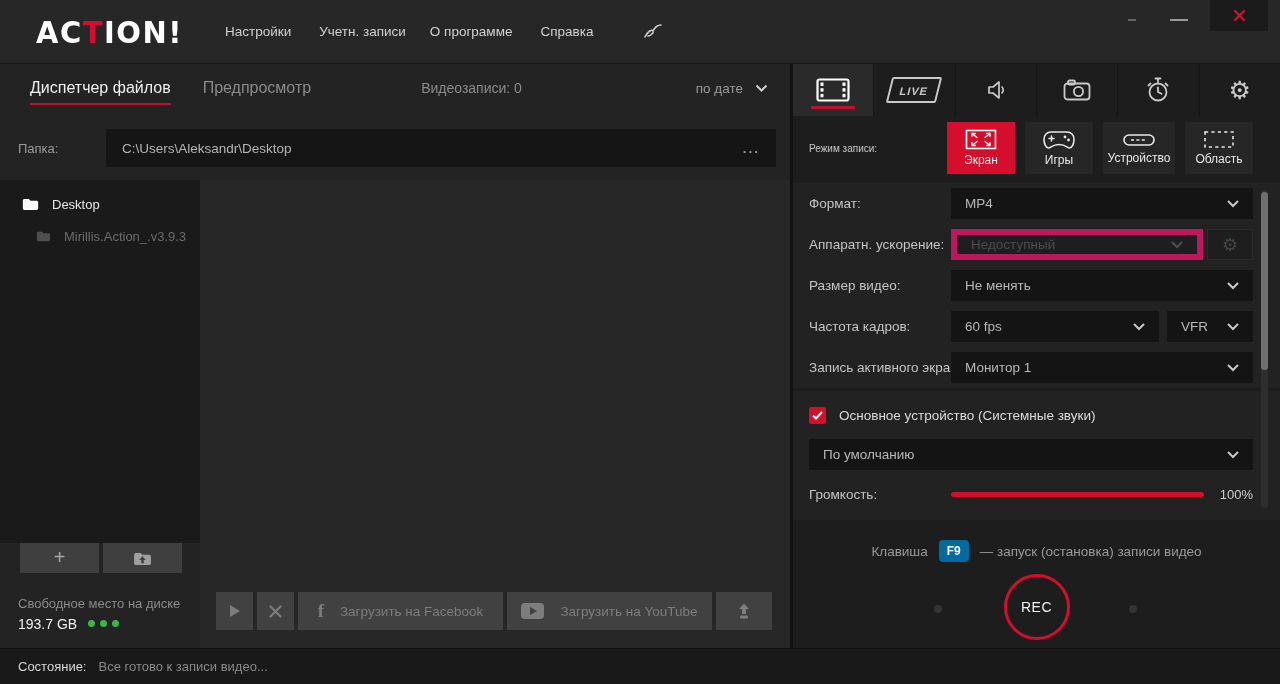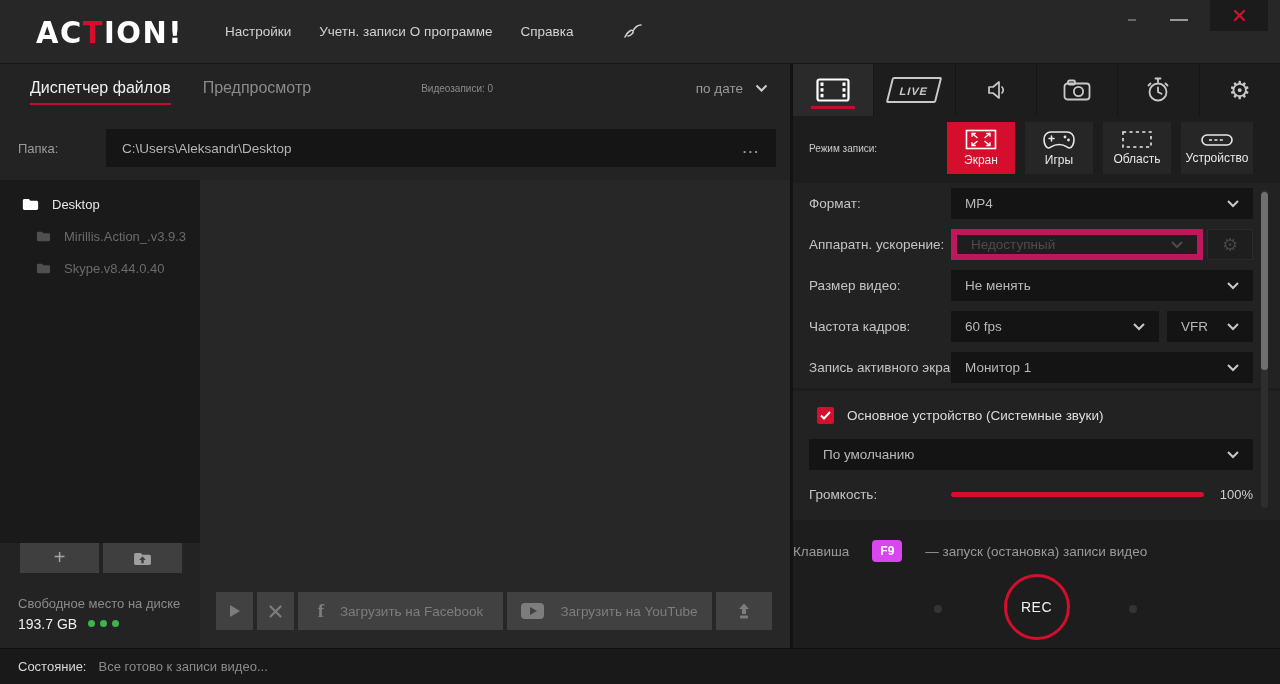--- a/index.html
+++ b/index.html
@@ -8,37 +8,37 @@
        font-family:"Liberation Sans",sans-serif;color:#ddd;}
 
   
   .titlebar{position:absolute;top:0;left:0;right:0;height:64px;background:#272727;
             display:flex;align-items:center;border-bottom:1px solid #161616;}
   .logo{margin-left:36px;font-family:"DejaVu Sans",sans-serif;font-weight:800;
         font-size:29px;letter-spacing:1.5px;color:#fff;transform:scaleY(1.05);}
   .logo .accent{color:#d40e2c;}
   .menu{display:flex;align-items:center;margin-left:42px;font-size:13.5px;color:#d2d2d2;}
   .menu-item{cursor:default;margin-right:28px;}
-  .menu-item.tight{margin-right:4px;text-align:right;}
+  .menu-item.tight{margin-right:24px;text-align:right;}
   .pen{margin-left:22px;display:flex;align-items:center;}
   .wincontrols{margin-left:auto;display:flex;align-items:flex-start;height:100%;}
   .dash{display:inline-block;height:2px;background:#999;width:18px;margin-top:19px;}
   .dash.small{width:8px;background:#666;margin-right:34px;}
   .dash.minimize{margin-right:22px;}
   .closebtn{width:58px;height:31px;background:#1b1b1b;display:flex;align-items:center;
             justify-content:center;margin-right:12px;}
 
   
   .files-panel{position:absolute;top:64px;left:0;width:790px;bottom:36px;background:#232323;
                display:flex;flex-direction:column;}
   .fp-header{height:52px;display:flex;align-items:center;padding:0 22px 0 30px;flex:none;}
   .fp-tab{position:relative;margin-right:32px;font-size:16px;color:#8b8b8b;padding:8px 0 12px;}
   .fp-tab.active{color:#efefef;}
   .fp-tab.active::after{content:"";position:absolute;left:0;right:0;bottom:4px;height:2px;background:#c00f2d;}
-  .fp-count{color:#8b8b8b;font-size:10px;margin-left:78px;padding-bottom:4px;}
+  .fp-count{color:#8b8b8b;font-size:14px;margin-left:78px;padding-bottom:4px;}
   .fp-sort{margin-left:auto;display:flex;align-items:center;gap:12px;color:#9a9a9a;
            font-size:13.5px;padding-bottom:4px;}
   .fp-folderrow{height:64px;display:flex;align-items:center;padding:0 14px 0 18px;flex:none;}
   .flabel{color:#9a9a9a;font-size:13px;width:88px;flex:none;}
   .pathfield{flex:1;height:38px;background:#151515;display:flex;align-items:center;
              padding:0 16px;color:#b5b5b5;font-size:13.5px;}
   .browse{margin-left:auto;color:#9a9a9a;letter-spacing:2px;font-weight:bold;}
   .fp-body{flex:1;display:flex;position:relative;}
   .tree{width:200px;flex:none;display:flex;flex-direction:column;}
   .tree-list{background:#1a1a1a;height:363px;flex:none;padding-top:8px;}
@@ -102,32 +102,32 @@
   .sel{flex:1;height:31px;background:#141414;display:flex;align-items:center;padding:0 14px;
        color:#b8b8b8;font-size:13.5px;min-width:0;}
   .sel .chev{margin-left:auto;}
   .sel.disabled{background:#1e1e1e;border:6px solid #be185d;color:#4d4d4d;}
   .sel.small{flex:0 0 86px;margin-left:8px;}
   .gearbtn{width:46px;height:31px;margin-left:4px;background:#1e1e1e;border:1px solid #2b2b2b;
            display:flex;align-items:center;justify-content:center;}
   .gearbtn .gear-glyph{font-size:18px;color:#454545;}
 
   .audio-card{padding:13px 0 18px;}
-  .acheck{display:flex;align-items:center;gap:13px;padding:0 16px;height:22px;margin-left:8px;}
+  .acheck{display:flex;align-items:center;gap:13px;padding:0 16px;height:22px;}
   .checkbox{width:17px;height:17px;background:#d40e2c;border-radius:2px;flex:none;
             display:flex;align-items:center;justify-content:center;}
   .acheck .clabel{color:#dcdcdc;font-size:13.5px;}
   .adevice{margin:13px 27px 0 16px;display:flex;}
   .avol{display:flex;align-items:center;padding:0 27px 0 16px;margin-top:17px;}
   .volbar{flex:1;height:5px;border-radius:3px;background:#d40e2c;}
   .volval{margin-left:16px;color:#cfcfcf;font-size:13px;flex:none;}
 
-  .hotkey{display:flex;align-items:center;justify-content:flex-start;gap:23px;margin-top:20px;
+  .hotkey{display:flex;align-items:center;justify-content:center;gap:11px;margin-top:20px;
           color:#9a9a9a;font-size:13.5px;}
-  .key{background:#d946ef;border-radius:4px;padding:4px 8px;color:#fff;font-weight:bold;
+  .key{background:#0369a1;border-radius:4px;padding:4px 8px;color:#fff;font-weight:bold;
        font-size:12px;}
   .recwrap{position:relative;height:110px;margin-top:10px;}
   .recbtn{position:absolute;left:50%;top:2px;transform:translateX(-50%);width:66px;height:66px;
           border:3px solid #d40e2c;border-radius:50%;display:flex;align-items:center;
           justify-content:center;color:#f2f2f2;font-size:14px;letter-spacing:0.5px;}
   .recdot{position:absolute;top:33px;width:8px;height:8px;border-radius:50%;background:#343434;}
   .recdot.left{left:calc(50% - 103px);}
   .recdot.right{left:calc(50% + 92px);}
   .vscroll{position:absolute;right:12px;top:126px;width:7px;height:318px;background:#2e2e2e;
            border-radius:4px;}
@@ -191,26 +191,20 @@
                 <path d="M1 3 C1 1.8 1.8 1 3 1 H8 L10 3 H17 C18.2 3 19 3.8 19 5 V12 C19 13.2 18.2 14 17 14 H3 C1.8 14 1 13.2 1 12 Z" fill="#ffffff"></path>
               </svg>
             <span>Desktop</span>
           </div>
           <div class="tree-item child">
             <svg width="15" height="11" viewBox="0 0 20 15">
                 <path d="M1 3 C1 1.8 1.8 1 3 1 H8 L10 3 H17 C18.2 3 19 3.8 19 5 V12 C19 13.2 18.2 14 17 14 H3 C1.8 14 1 13.2 1 12 Z" fill="#4f4f4f"></path>
               </svg>
             <span>Mirillis.Action_.v3.9.3</span>
           </div>
-          <div class="tree-item child">
-            <svg width="15" height="11" viewBox="0 0 20 15">
-                <path d="M1 3 C1 1.8 1.8 1 3 1 H8 L10 3 H17 C18.2 3 19 3.8 19 5 V12 C19 13.2 18.2 14 17 14 H3 C1.8 14 1 13.2 1 12 Z" fill="#4f4f4f"></path>
-              </svg>
-            <span>Skype.v8.44.0.40</span>
-          </div>
         </div>
         <div class="tree-actions">
           <div class="tree-btn">
               <span class="plus-glyph">+</span>
             </div>
           <div class="tree-btn">
             <svg width="19" height="15" viewBox="0 0 20 16">
                 <path d="M1 4 C1 2.8 1.8 2 3 2 H8 L10 4 H17 C18.2 4 19 4.8 19 6 V13 C19 14.2 18.2 15 17 15 H3 C1.8 15 1 14.2 1 13 Z" fill="#9f9f9f"></path>
                 <path d="M10 5.5 L13.5 9.5 H11.3 V13 H8.7 V9.5 H6.5 Z" fill="#3f3f3f"></path>
               </svg>
@@ -317,32 +311,32 @@
         </div>
         <div class="mode-btn">
           <svg width="34" height="20" viewBox="0 0 34 20">
             <path d="M9 2 H25 C29 2 32 5 32 9.5 C32 14 30 18 27.5 18 C25 18 24 14.5 17 14.5 C10 14.5 9 18 6.5 18 C4 18 2 14 2 9.5 C2 5 5 2 9 2 Z" fill="none" stroke="#e8e8e8" stroke-width="1.6"></path>
             <path d="M9.5 6 V11 M7 8.5 H12" stroke="#e8e8e8" stroke-width="1.5" stroke-linecap="round"></path>
             <circle cx="23" cy="7" r="1.4" fill="#e8e8e8"></circle>
               <circle cx="26.5" cy="10" r="1.4" fill="#e8e8e8"></circle>
           </svg>
           <span class="mtext">Игры</span>
         </div>
-        <div class="mode-btn">
-          <svg width="32" height="19" viewBox="0 0 32 19">
-            <rect x="2" y="2" width="28" height="15" fill="none" stroke="#e8e8e8" stroke-width="1.6" stroke-dasharray="3.2 3.2"></rect>
-          </svg>
-          <span class="mtext">Область</span>
-        </div>
         <div class="mode-btn wide">
           <svg width="34" height="16" viewBox="0 0 34 16">
             <rect x="2" y="3" width="30" height="10" rx="5" fill="none" stroke="#e8e8e8" stroke-width="1.6"></rect>
             <path d="M9 8 H25" stroke="#e8e8e8" stroke-width="1.6" stroke-dasharray="3 2.4"></path>
           </svg>
           <span class="mtext">Устройство</span>
+        </div>
+        <div class="mode-btn">
+          <svg width="32" height="19" viewBox="0 0 32 19">
+            <rect x="2" y="2" width="28" height="15" fill="none" stroke="#e8e8e8" stroke-width="1.6" stroke-dasharray="3.2 3.2"></rect>
+          </svg>
+          <span class="mtext">Область</span>
         </div>
       </div>
     </div>
 
     <div class="rp-card">
       <div class="srow">
         <span class="slabel">Формат:</span>
         <div class="sel">
           <span>MP4</span>
           <svg class="chev" width="12" height="8" viewBox="0 0 12 8">

